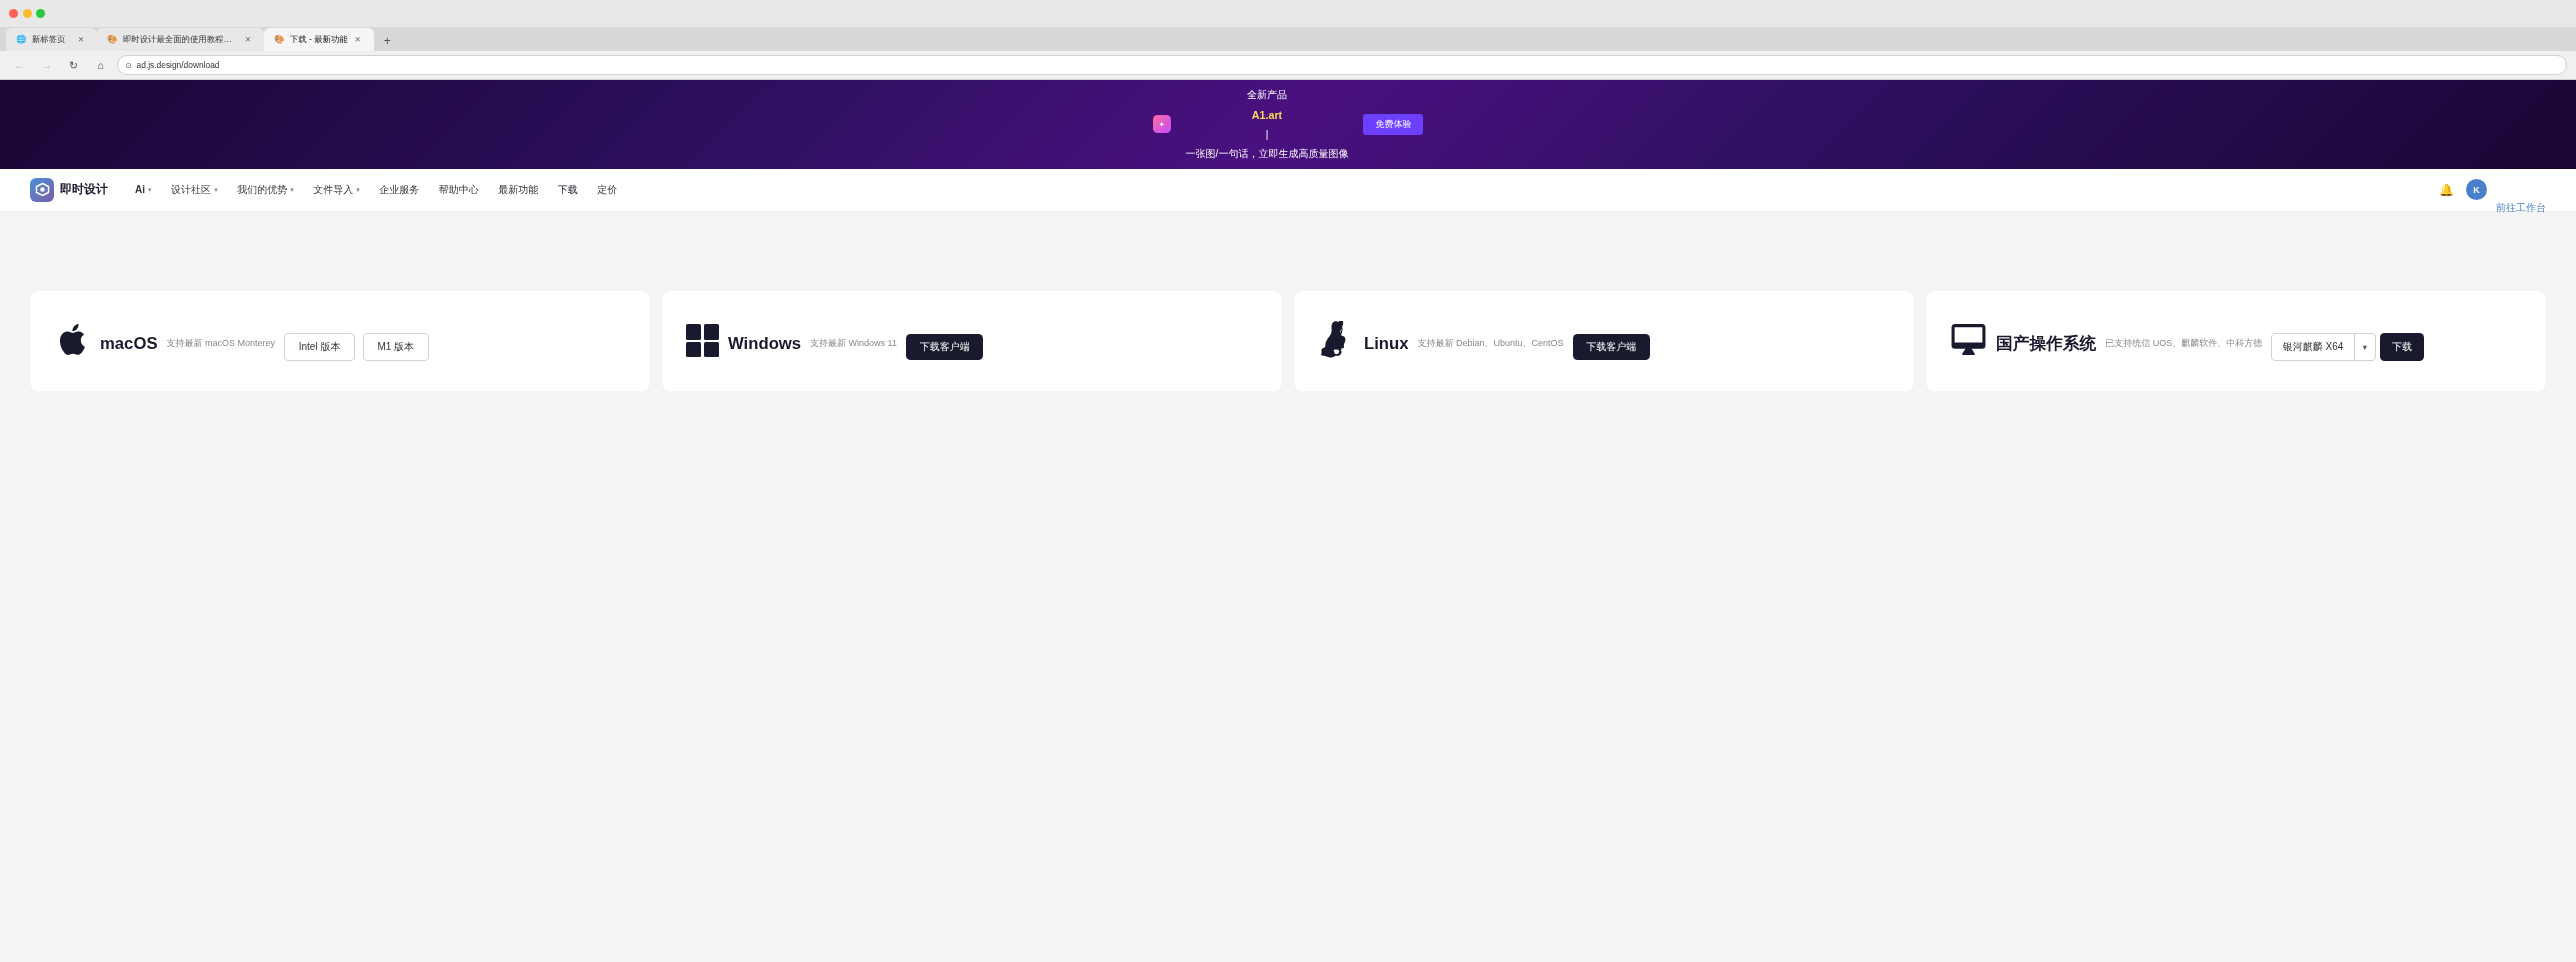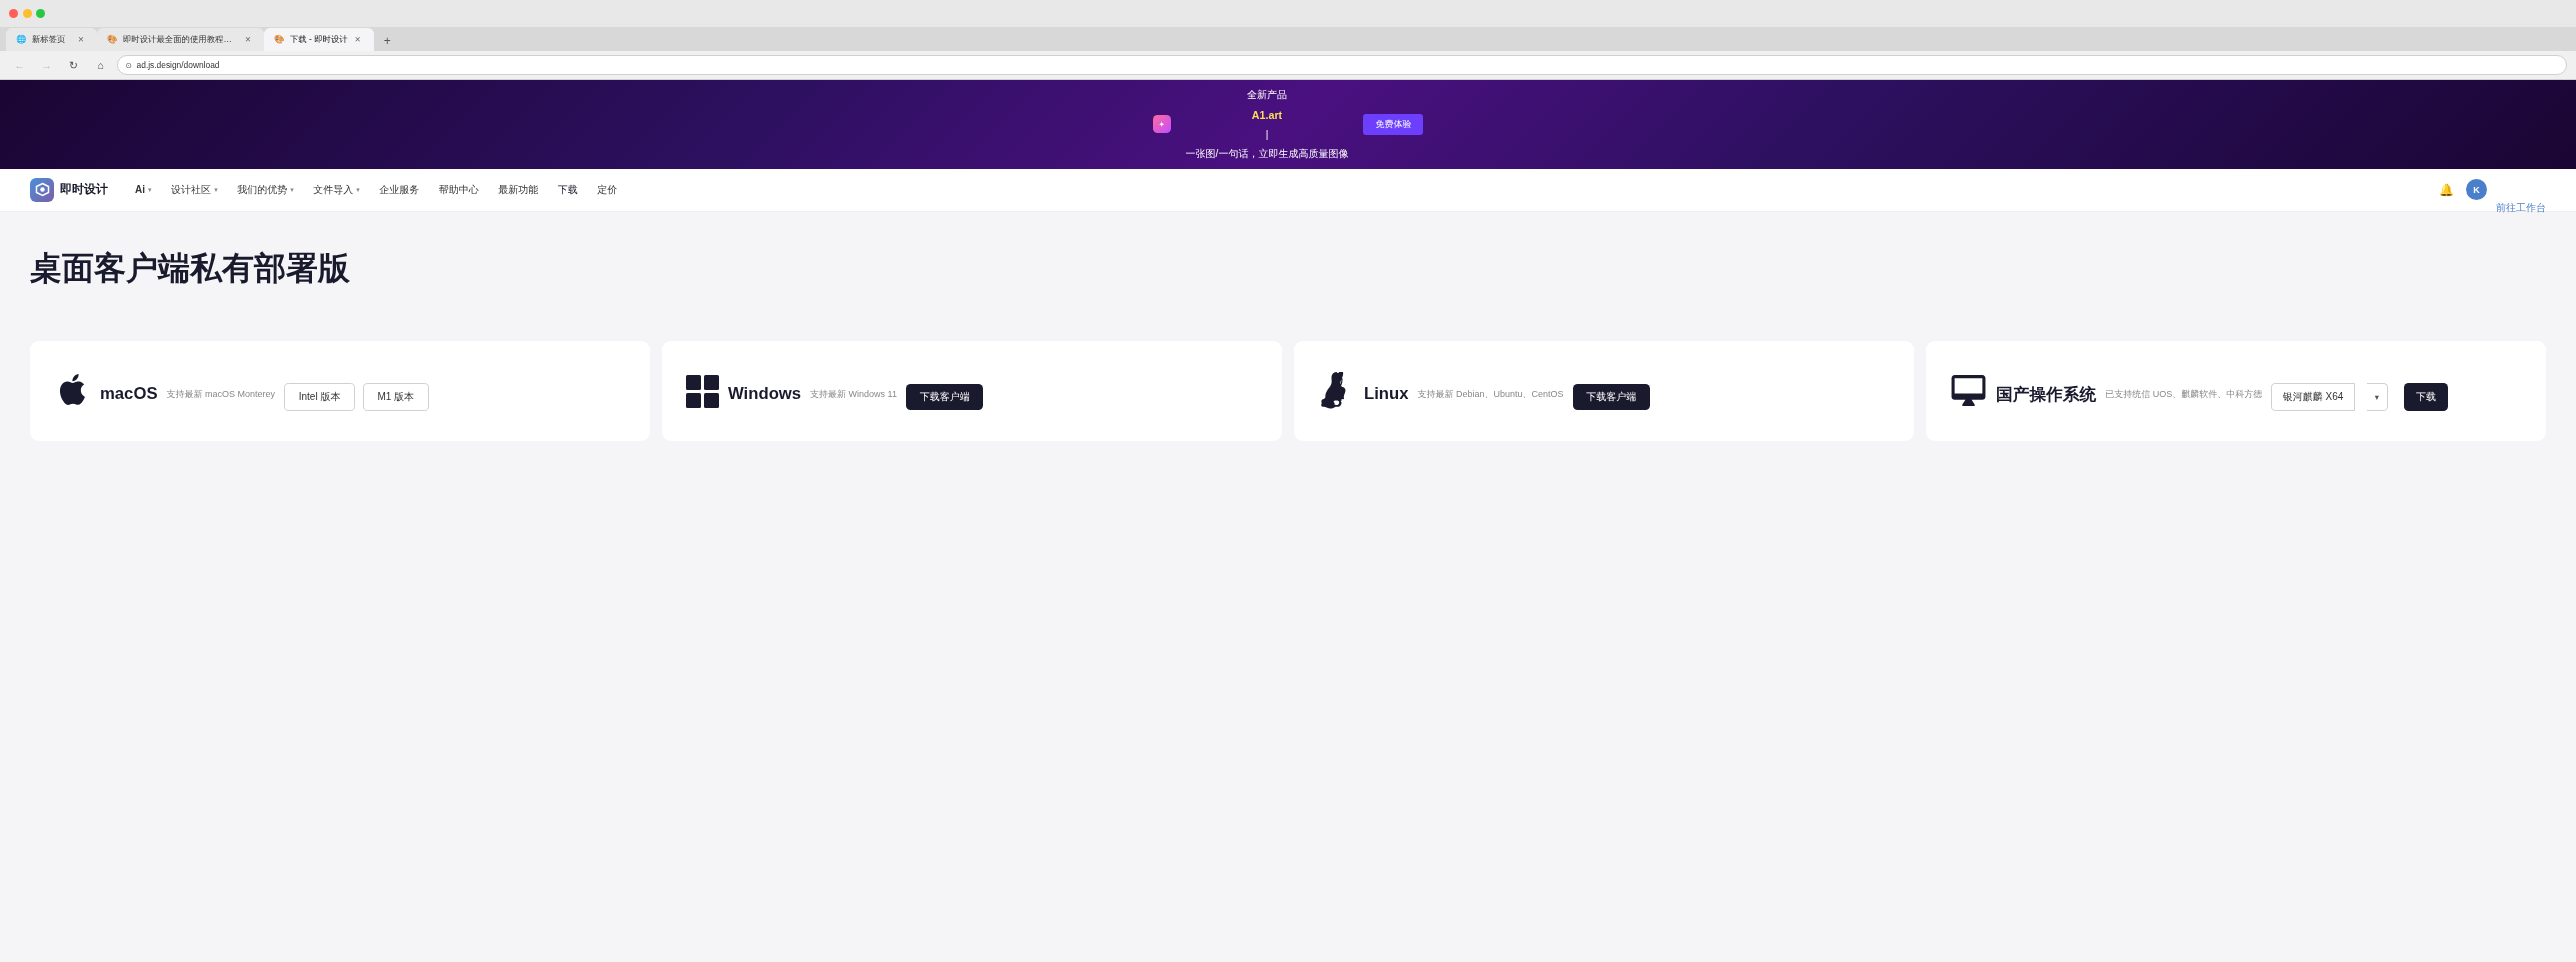--- a/index.html
+++ b/index.html
@@ -65,21 +65,21 @@
     
     .cards-section { padding: 18px 30px 37px; display: grid; grid-template-columns: repeat(4, 1fr); gap: 12px; }
     .card { background: white; border-radius: 9px; padding: 30px 24px 24px; display: flex; align-items: center; gap: 9px; }
     .card-icon { font-size: 37px; color: #1a1a2e; margin-bottom: 3px; line-height: 1; }
     .card-title { font-size: 16.7px; font-weight: 700; color: #1a1a2e; }
     .card-subtitle { font-size: 9px; color: #888; text-align: center; }
     .card-buttons { display: flex; gap: 7.6px; margin-top: 6px; flex-wrap: wrap; justify-content: center; }
     .btn-outline { padding: 6px 13.7px; border: 0.8px solid #d0d0d0; border-radius: 4.6px; font-size: 10px; color: #333; cursor: pointer; background: white; white-space: nowrap; }
     .btn-primary { padding: 6px 13.7px; border: none; border-radius: 4.6px; font-size: 10px; color: white; background: #1a1a2e; cursor: pointer; white-space: nowrap; }
 
-    .dropdown-group { display: flex; gap: 12px; }
+    .dropdown-group { display: flex; gap: 0; }
     .btn-select { padding: 6px 10.7px; border: 0.8px solid #d0d0d0; border-radius: 4.6px 0 0 4.6px; font-size: 10px; color: #333; background: white; cursor: pointer; display: flex; align-items: center; gap: 4.6px; }
     .btn-select-arrow { padding: 6px 7.6px; border: 0.8px solid #d0d0d0; border-left: none; border-radius: 0 4.6px 4.6px 0; font-size: 8.4px; color: #555; background: white; cursor: pointer; }
     .btn-download-right { padding: 6px 12px; border: none; border-radius: 4.6px; font-size: 10px; color: white; background: #1a1a2e; cursor: pointer; margin-left: 4.6px; }
 
     .windows-icon { display: grid; grid-template-columns: 1fr 1fr; gap: 2.3px; width: 33px; height: 33px; margin-bottom: 3px; }
     .windows-square { background: #1a1a2e; border-radius: 1.5px; }
     .linux-icon { font-size: 33px; color: #1a1a2e; margin-bottom: 3px; }
     .monitor-icon { font-size: 33px; color: #1a1a2e; margin-bottom: 3px; }
   </style>
 </head>
@@ -101,21 +101,21 @@
       <span class="tab-title">新标签页</span>
       <span class="tab-close">✕</span>
     </div>
     <div class="tab">
       <span class="tab-favicon">🎨</span>
       <span class="tab-title">即时设计最全面的使用教程来…</span>
       <span class="tab-close">✕</span>
     </div>
     <div class="tab active">
       <span class="tab-favicon">🎨</span>
-      <span class="tab-title">下载 - 即时设计</span>
+      <span class="tab-title">下载 - 最新功能</span>
       <span class="tab-close">✕</span>
     </div>
     <div class="tab-new">+</div>
   </div>
 
   <div class="browser-toolbar">
     <button class="nav-btn disabled">←</button>
     <button class="nav-btn disabled">→</button>
     <button class="nav-btn">↻</button>
     <button class="nav-btn">⌂</button>
@@ -187,21 +187,20 @@
     </div>
 
     <div class="nav-right">
       <div class="nav-bell">🔔</div>
       <div class="nav-avatar">K</div>
       <span class="nav-workspace">前往工作台</span>
     </div>
   </nav>
 
   <div class="hero">
-    <h1 class="hero-title">桌面客户端私有部署版</h1>
   </div>
 
   <div class="cards-section">
 
     <div class="card">
       <div class="card-icon">
         <svg width="37" height="37" viewBox="0 0 24 24" fill="#1a1a2e">
           <path d="M18.71 19.5c-.83 1.24-1.71 2.45-3.05 2.47-1.34.03-1.77-.79-3.29-.79-1.53 0-2 .77-3.27.82-1.31.05-2.3-1.32-3.14-2.53C4.25 17 2.94 12.45 4.7 9.39c.87-1.52 2.43-2.48 4.12-2.51 1.28-.02 2.5.87 3.29.87.78 0 2.26-1.07 3.8-.91.65.03 2.47.26 3.64 1.98-.09.06-2.17 1.28-2.15 3.81.03 3.02 2.65 4.03 2.68 4.04-.03.07-.42 1.44-1.38 2.83M13 3.5c.73-.83 1.94-1.46 2.94-1.5.13 1.17-.34 2.35-1.04 3.19-.69.85-1.83 1.51-2.95 1.42-.15-1.15.41-2.35 1.05-3.11z"></path>
         </svg>
       </div>

